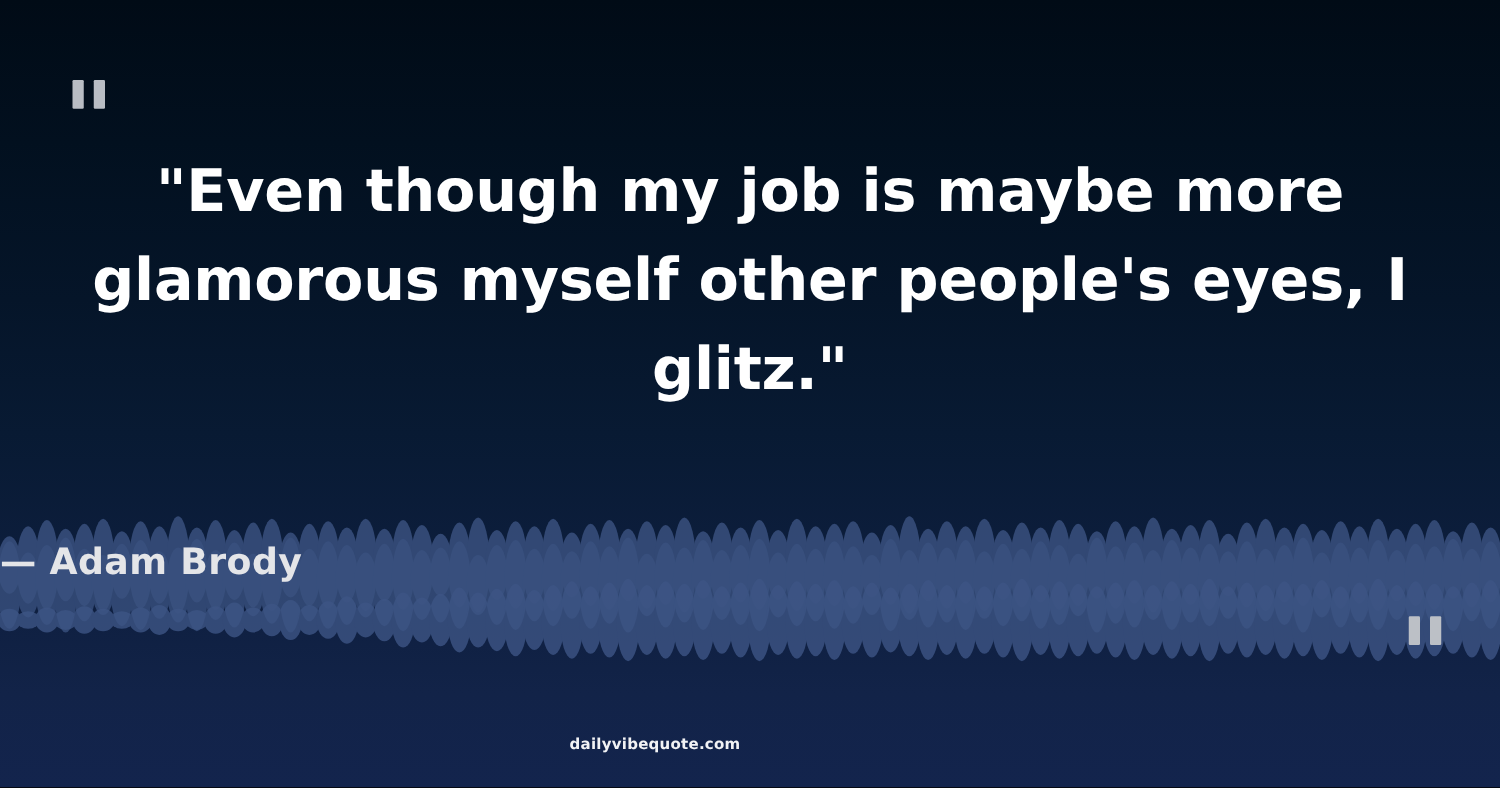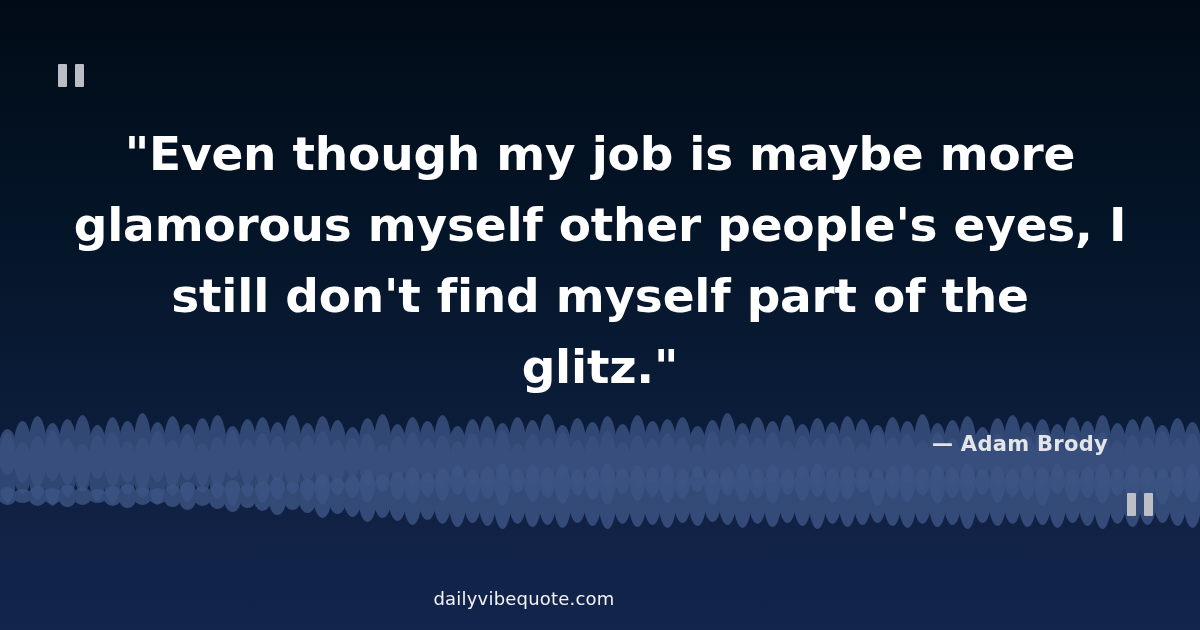--- a/index.html
+++ b/index.html
@@ -65,37 +65,37 @@
     line-height: 71px;
     letter-spacing: -0.2px;
     z-index: 5;
   }
 
   .attribution {
     position: absolute;
     left: 0;
     top: 432px;
     width: 1108px;
-    text-align: right;
+    text-align: left;
     color: #e4e5e8;
-    font-size: 21px;
+    font-size: 29px;
     font-weight: bold;
     letter-spacing: 0.3px;
     z-index: 6;
   }
 
   .site-footer {
     position: absolute;
     left: 0;
     top: 588px;
     width: 1048px;
     text-align: center;
     color: #f2f3f5;
-    font-size: 18px;
-    font-weight: normal;
+    font-size: 12px;
+    font-weight: bold;
     letter-spacing: 0.2px;
     z-index: 6;
   }
 </style>
 </head>
 <body>
 
 <div class="canvas">
 
   <svg class="wave-layer" viewBox="0 0 1200 630" preserveAspectRatio="none" aria-hidden="true">
@@ -350,21 +350,20 @@
   </svg>
 
   <div class="quote-mark quote-open">
     <span></span>
     <span></span>
   </div>
 
   <div class="quote-body">
     <div>"Even though my job is maybe more</div>
     <div>glamorous myself other people's eyes, I</div>
-    <div>still don't find myself part of the</div>
     <div>glitz."</div>
   </div>
 
   <div class="attribution">— Adam Brody</div>
 
   <div class="quote-mark quote-close">
     <span></span>
     <span></span>
   </div>
 

